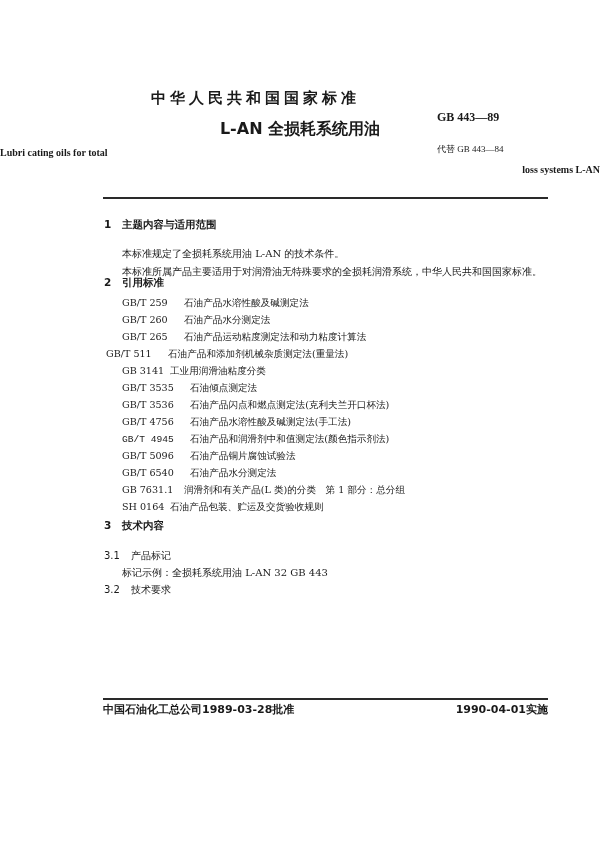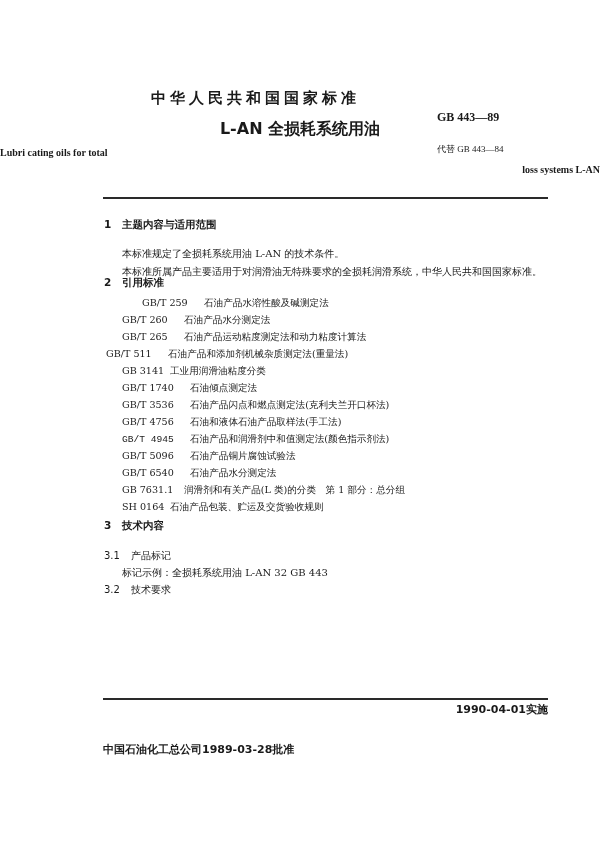--- a/index.html
+++ b/index.html
@@ -47,21 +47,21 @@
       font-family: "DejaVu Sans", "Liberation Sans", sans-serif;
       font-weight: bold; font-size: 10.5px;
     }
     .sec-num { display: inline-block; width: 18px; }
     .para { font-size: 10px; margin-top: 8px; }
     .ref-row { font-size: 9.6px; white-space: nowrap; }
     .ref-code { display: inline-block; }
     .ref-title { display: inline-block; margin-left: 8px; }
 
     #footer-left {
-      left: 103px; top: 702px; font-size: 11px; font-weight: bold; margin-top: 40px;
+      left: 103px; top: 702px; font-size: 11px; font-weight: bold;
     }
     #footer-right {
       right: 52px; top: 702px; font-size: 11px; font-weight: bold;
     }
   </style>
 </head>
 <body>
 
 <div id="header-org" class="abs sans">中华人民共和国国家标准</div>
 <div id="doc-title" class="abs sans">L-AN 全损耗系统用油</div>
@@ -75,28 +75,28 @@
 <div class="abs section-head" style="left:104px; top:218px;">
   <span class="sec-num">1</span><span>主题内容与适用范围</span>
 </div>
 <div class="abs para" style="left:122px; top:239px;">本标准规定了全损耗系统用油 L-AN 的技术条件。</div>
 <div class="abs para" style="left:122px; top:257px; white-space:nowrap;">本标准所属产品主要适用于对润滑油无特殊要求的全损耗润滑系统，中华人民共和国国家标准。</div>
 
 <div class="abs section-head" style="left:104px; top:276px;">
   <span class="sec-num">2</span><span>引用标准</span>
 </div>
 
-<div class="abs ref-row" style="left:122px; top:297px;margin-left:20px;"><span class="ref-code" style="width:54px;">GB/T 259</span><span class="ref-title">石油产品水溶性酸及碱测定法</span></div>
+<div class="abs ref-row" style="left:122px; top:297px;"><span class="ref-code" style="width:54px;">GB/T 259</span><span class="ref-title">石油产品水溶性酸及碱测定法</span></div>
 <div class="abs ref-row" style="left:122px; top:314px;"><span class="ref-code" style="width:54px;">GB/T 260</span><span class="ref-title">石油产品水分测定法</span></div>
 <div class="abs ref-row" style="left:122px; top:331px;"><span class="ref-code" style="width:54px;">GB/T 265</span><span class="ref-title">石油产品运动粘度测定法和动力粘度计算法</span></div>
 <div class="abs ref-row" style="left:106px; top:348px;"><span class="ref-code" style="width:54px;">GB/T 511</span><span class="ref-title">石油产品和添加剂机械杂质测定法(重量法)</span></div>
 <div class="abs ref-row" style="left:122px; top:365px;"><span class="ref-code" style="width:44px;">GB 3141</span><span class="ref-title" style="margin-left:4px;">工业用润滑油粘度分类</span></div>
-<div class="abs ref-row" style="left:122px; top:382px;"><span class="ref-code" style="width:60px;">GB/T 1740</span><span class="ref-title">石油倾点测定法</span></div>
+<div class="abs ref-row" style="left:122px; top:382px;"><span class="ref-code" style="width:60px;">GB/T 3535</span><span class="ref-title">石油倾点测定法</span></div>
 <div class="abs ref-row" style="left:122px; top:399px;"><span class="ref-code" style="width:60px;">GB/T 3536</span><span class="ref-title">石油产品闪点和燃点测定法(克利夫兰开口杯法)</span></div>
-<div class="abs ref-row" style="left:122px; top:416px;"><span class="ref-code" style="width:60px;">GB/T 4756</span><span class="ref-title">石油和液体石油产品取样法(手工法)</span></div>
+<div class="abs ref-row" style="left:122px; top:416px;"><span class="ref-code" style="width:60px;">GB/T 4756</span><span class="ref-title">石油产品水溶性酸及碱测定法(手工法)</span></div>
 <div class="abs ref-row" style="left:122px; top:433px;"><span class="ref-code" style="width:60px;font-family:Liberation Mono, monospace;">GB/T 4945</span><span class="ref-title">石油产品和润滑剂中和值测定法(颜色指示剂法)</span></div>
 <div class="abs ref-row" style="left:122px; top:450px;"><span class="ref-code" style="width:60px;">GB/T 5096</span><span class="ref-title">石油产品铜片腐蚀试验法</span></div>
 <div class="abs ref-row" style="left:122px; top:467px;"><span class="ref-code" style="width:60px;">GB/T 6540</span><span class="ref-title">石油产品水分测定法</span></div>
 <div class="abs ref-row" style="left:122px; top:484px;"><span class="ref-code" style="width:56px;">GB 7631.1</span><span class="ref-title" style="margin-left:6px;">润滑剂和有关产品(L 类)的分类　第 1 部分：总分组</span></div>
 <div class="abs ref-row" style="left:122px; top:501px;"><span class="ref-code" style="width:44px;">SH 0164</span><span class="ref-title" style="margin-left:4px;">石油产品包装、贮运及交货验收规则</span></div>
 
 <div class="abs section-head" style="left:104px; top:519px;">
   <span class="sec-num">3</span><span>技术内容</span>
 </div>
 <div class="abs para" style="left:104px; top:541px;">

